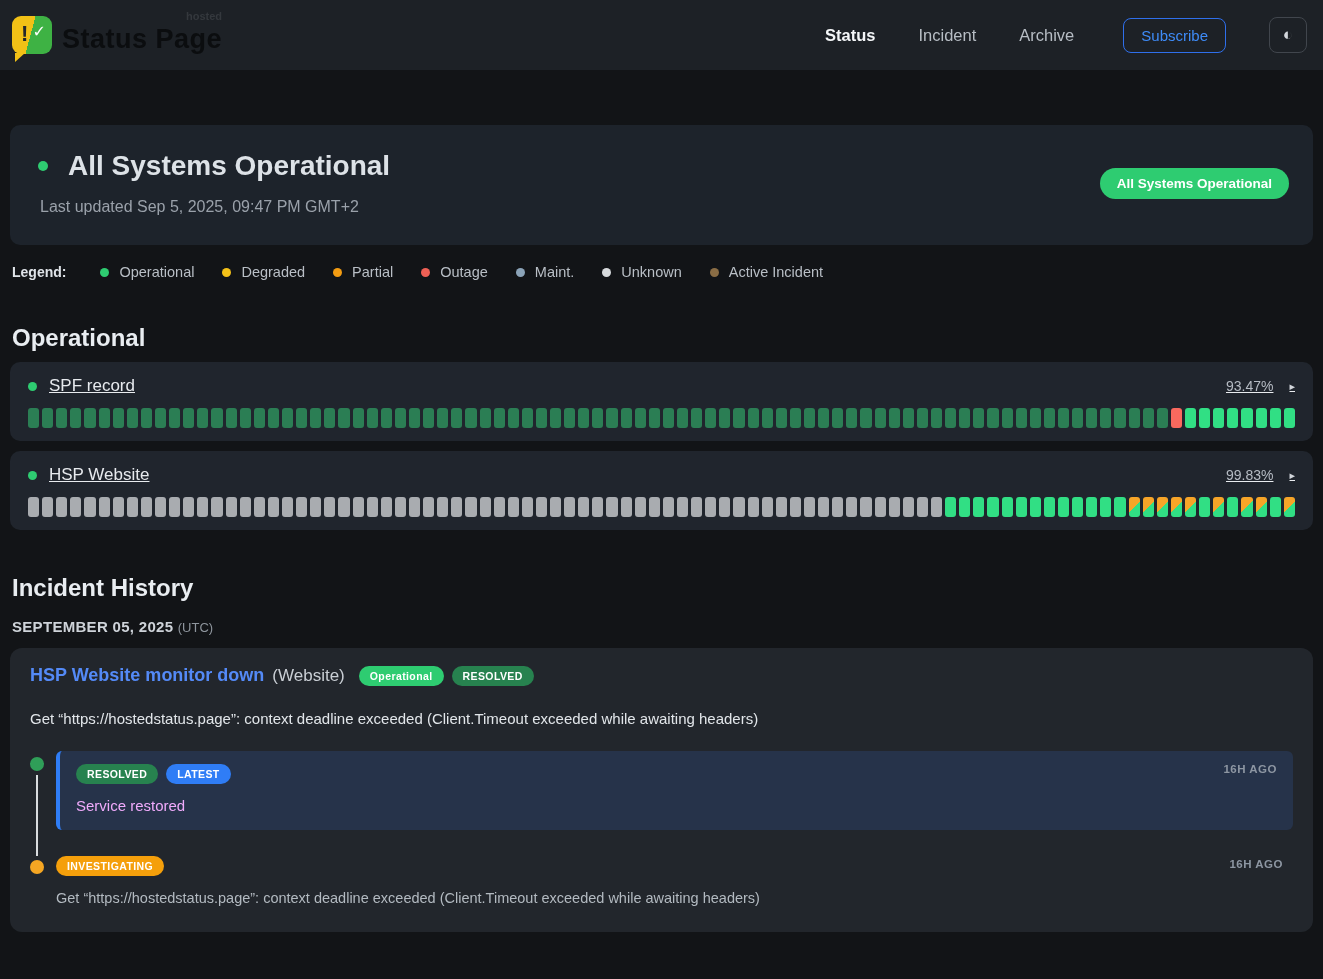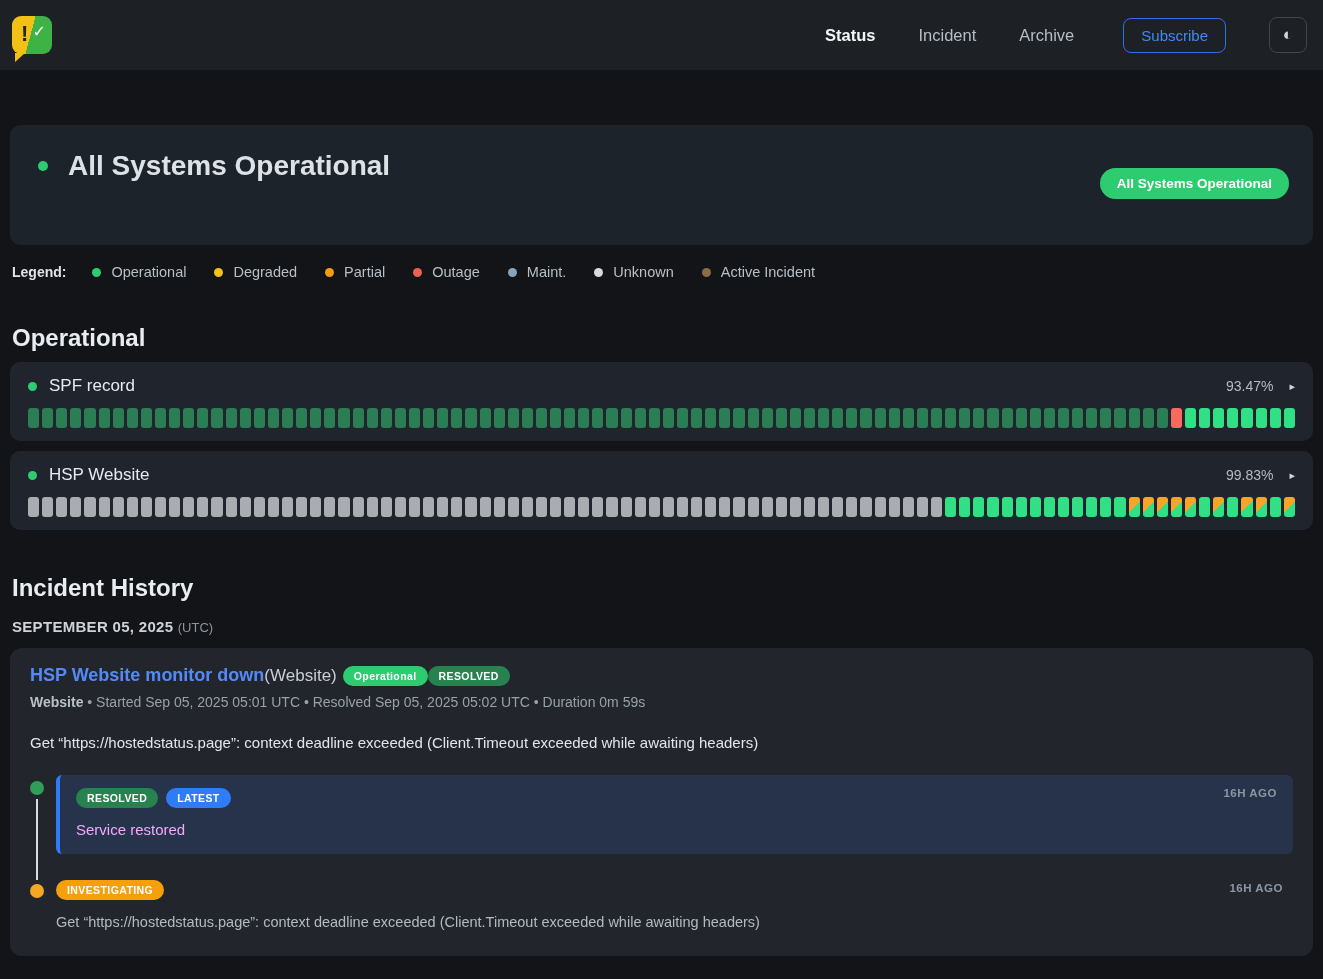--- a/index.html
+++ b/index.html
@@ -54,29 +54,30 @@
   .dot-10 { width:10px; height:10px; }
   .banner-title { font-size:28px; font-weight:600; color:#dde2e7; }
   .banner-updated { margin-top:16px; margin-left:2px; font-size:16px; color:#9aa1aa; }
   .banner-pill {
     position:absolute; right:24px; top:43px;
     background:#2ecc71; color:#fff; font-size:13.5px; font-weight:700;
     padding:8px 17px; border-radius:999px;
   }
   
   .legend { display:flex; align-items:center; margin:19px 12px 0; }
-  .legend-label { font-size:14px; font-weight:700; color:#dfe3e8; margin-right:26px; }
+  .legend-label { font-size:14px; font-weight:700; color:#dfe3e8; margin-right:34px; }
   .legend-item { display:flex; align-items:center; gap:10px; margin-right:28px; }
   .legend-item .dot { width:9px; height:9px; }
   .legend-item span.txt { font-size:14.5px; color:#b9bfc6; }
   
   .section-heading { font-size:24px; font-weight:700; color:#e9edf1; margin:44px 12px 0; }
   .component-card {
     margin:10px 10px 0; background:#20252d; border-radius:10px;
     padding:14px 18px 13px;
+    text-decoration:underline;
   }
   .component-head { display:flex; align-items:center; margin-bottom:12px; }
   .component-head .dot { width:9px; height:9px; margin-right:12px; }
   .component-name { font-size:17px; font-weight:500; color:#e7eaee; }
   .component-right { margin-left:auto; display:flex; align-items:center; gap:16px;justify-content:center; }
   .uptime { font-size:14px; color:#b6bcc4; }
   .expand-arrow { font-size:11px; color:#d2d6db; cursor:pointer; }
   .bars { display:flex; gap:3px; height:20px; }
   .bars span { flex:1 1 0; border-radius:3px; }
   .b-op      { background:#2b7e54; }
@@ -84,21 +85,21 @@
   .b-outage  { background:#f9695e; }
   .b-empty   { background:#a9acb0; }
   .b-mixed   { background:linear-gradient(135deg,#f7a528 49%,#31df84 49%); }
   
   .date-heading { margin:16px 12px 0; font-size:15px; font-weight:700; color:#ced3d9; letter-spacing:.3px; }
   .date-heading .utc { font-size:13px; font-weight:400; color:#8e959d; letter-spacing:0; }
   .incident-card {
     margin:13px 10px 0; background:#22262c; border-radius:12px;
     padding:17px 20px 26px;
   }
-  .incident-title-row { display:flex; align-items:center; gap:0; }
+  .incident-title-row { display:flex; align-items:center; gap:8px; }
   .incident-title { font-size:18px; font-weight:700; color:#548af7; cursor:pointer; }
   .incident-component { font-size:17px; color:#c9ced4; }
   .badge {
     display:inline-block; color:#fff; font-weight:700; border-radius:999px;
     font-size:10.5px; padding:4px 11px; letter-spacing:.4px;
   }
   .badge-green  { background:#2ecc71; }
   .badge-dgreen { background:#27824f; }
   .badge-blue   { background:#2f7df6; }
   .badge-orange { background:#f59f0b; }
@@ -126,37 +127,42 @@
 </style>
 </head>
 <body>
 
 <header class="header">
   <div class="brand">
     <div class="logo-icon">
       <span class="logo-excl">!</span>
       <span class="logo-check">✓</span>
     </div>
+    <div class="brand-text">
+      <span class="brand-super">hosted</span>
+      <span class="brand-name">Status Page</span>
+    </div>
   </div>
   <nav class="nav">
     <a class="active">Status</a>
     <a>Incident</a>
     <a>Archive</a>
     <button class="subscribe-btn">Subscribe</button>
     <button class="theme-btn">
       <span>◐</span>
     </button>
   </nav>
 </header>
 
 <section class="banner">
   <div class="banner-row">
     <span class="dot dot-10" style="background: rgb(46, 204, 113);"></span>
     <span class="banner-title">All Systems Operational</span>
   </div>
+  <div class="banner-updated">Last updated Sep 5, 2025, 09:47 PM GMT+2</div>
   <span class="banner-pill">All Systems Operational</span>
 </section>
 
 <div class="legend">
   <span class="legend-label">Legend:</span>
   <span class="legend-item">
     <span class="dot" style="background: rgb(46, 204, 113);"></span>
     <span class="txt">Operational</span>
   </span>
   <span class="legend-item">
@@ -398,23 +404,20 @@
   <span>SEPTEMBER 05, 2025</span>
   <span class="utc">(UTC)</span>
 </div>
 
 <section class="incident-card">
   <div class="incident-title-row">
     <a class="incident-title">HSP Website monitor down</a>
     <span class="incident-component">(Website)</span>
     <span class="badge badge-green badge-sm">Operational</span>
     <span class="badge badge-dgreen">RESOLVED</span>
-  </div>
-  <div class="incident-meta">
-    <b>Website</b><span> • Started Sep 05, 2025 05:01 UTC • Resolved Sep 05, 2025 05:02 UTC • Duration 0m 59s</span>
   </div>
   <div class="incident-desc">Get “https://hostedstatus.page”: context deadline exceeded (Client.Timeout exceeded while awaiting headers)</div>
 
   <div class="timeline">
     <div class="update-row">
       <span class="tl-dot" style="background: rgb(47, 158, 88);"></span>
       <div class="update-panel">
         <div class="update-badges">
           <span class="badge badge-dgreen">RESOLVED</span>
           <span class="badge badge-blue">LATEST</span>

